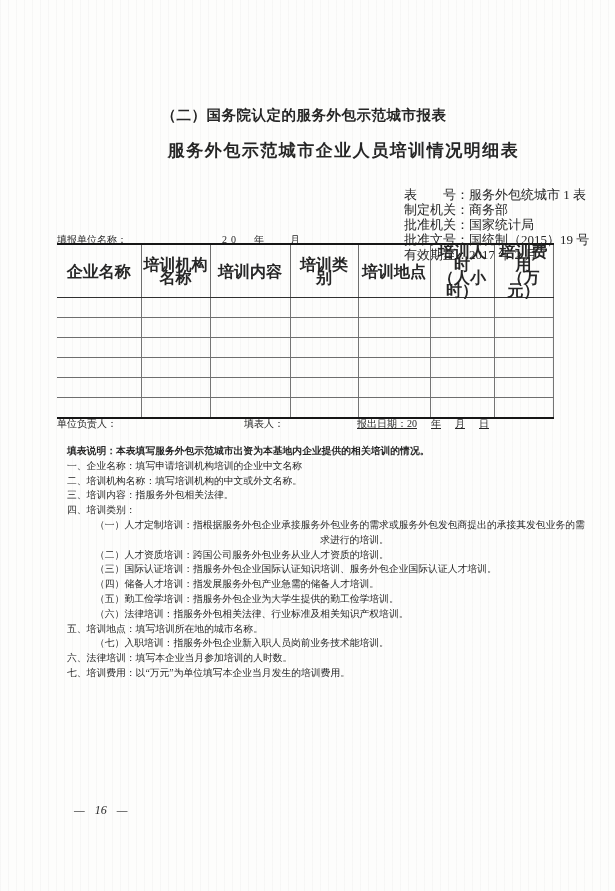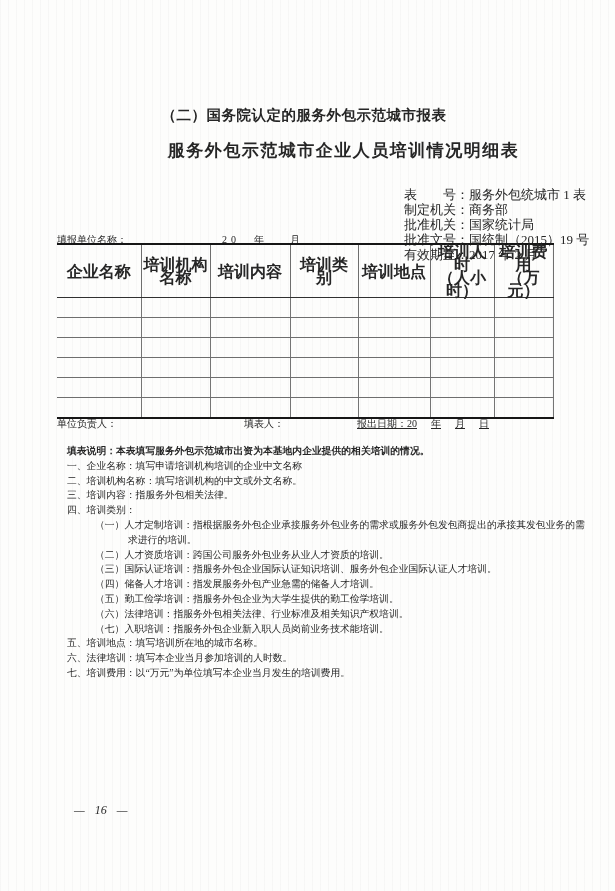--- a/index.html
+++ b/index.html
@@ -53,21 +53,21 @@
   .signature { position:absolute; left:57px; top:417px; width:510px; height:14px; font-size:10px; }
   .sig-resp { position:absolute; left:0;text-align:center; }
   .sig-prep { position:absolute; left:187px; }
   .sig-date { position:absolute; left:300px; white-space:nowrap;text-decoration:underline; }
   .sig-date .d-unit { margin-left:14px; }
 
   .notes { position:absolute; left:57px; top:444px; width:524px; font-size:9.8px; line-height:14.8px; }
   .note-line { white-space:nowrap; }
   .note-line.ind0 { padding-left:10px; }
   .note-line.ind1 { padding-left:38px; }
-  .note-line.ind2 { padding-left:71px; }
+  .note-line.ind2 { padding-left:71px;text-align:center; }
   .note-line.bold { font-weight:bold; }
 
   .page-number { position:absolute; left:74px; top:803px; font-size:12px; word-spacing:7px; color:#2b2b2b;font-style:italic; }
 </style>
 </head>
 <body>
 
 <div class="page">
 
   <div class="doc-title1">（二）国务院认定的服务外包示范城市报表</div>
@@ -176,21 +176,21 @@
       <div class="note-line ind0">二、培训机构名称：填写培训机构的中文或外文名称。</div>
       <div class="note-line ind0">三、培训内容：指服务外包相关法律。</div>
       <div class="note-line ind0">四、培训类别：</div>
       <div class="note-line ind1">（一）人才定制培训：指根据服务外包企业承接服务外包业务的需求或服务外包发包商提出的承接其发包业务的需</div>
       <div class="note-line ind2">求进行的培训。</div>
       <div class="note-line ind1">（二）人才资质培训：跨国公司服务外包业务从业人才资质的培训。</div>
       <div class="note-line ind1">（三）国际认证培训：指服务外包企业国际认证知识培训、服务外包企业国际认证人才培训。</div>
       <div class="note-line ind1">（四）储备人才培训：指发展服务外包产业急需的储备人才培训。</div>
       <div class="note-line ind1">（五）勤工俭学培训：指服务外包企业为大学生提供的勤工俭学培训。</div>
       <div class="note-line ind1">（六）法律培训：指服务外包相关法律、行业标准及相关知识产权培训。</div>
+      <div class="note-line ind0">五、培训地点：填写培训所在地的城市名称。</div>
       <div class="note-line ind1">（七）入职培训：指服务外包企业新入职人员岗前业务技术能培训。</div>
-      <div class="note-line ind0">五、培训地点：填写培训所在地的城市名称。</div>
       <div class="note-line ind0">六、法律培训：填写本企业当月参加培训的人时数。</div>
       <div class="note-line ind0">七、培训费用：以“万元”为单位填写本企业当月发生的培训费用。</div>
     </div>
 
   <div class="page-number">— 16 —</div>
 
 </div>
 
 </body></html>

